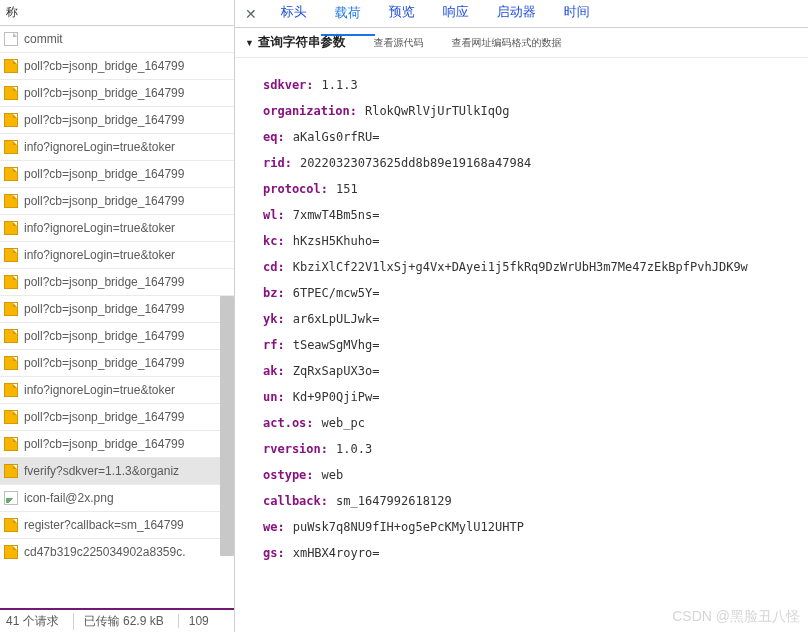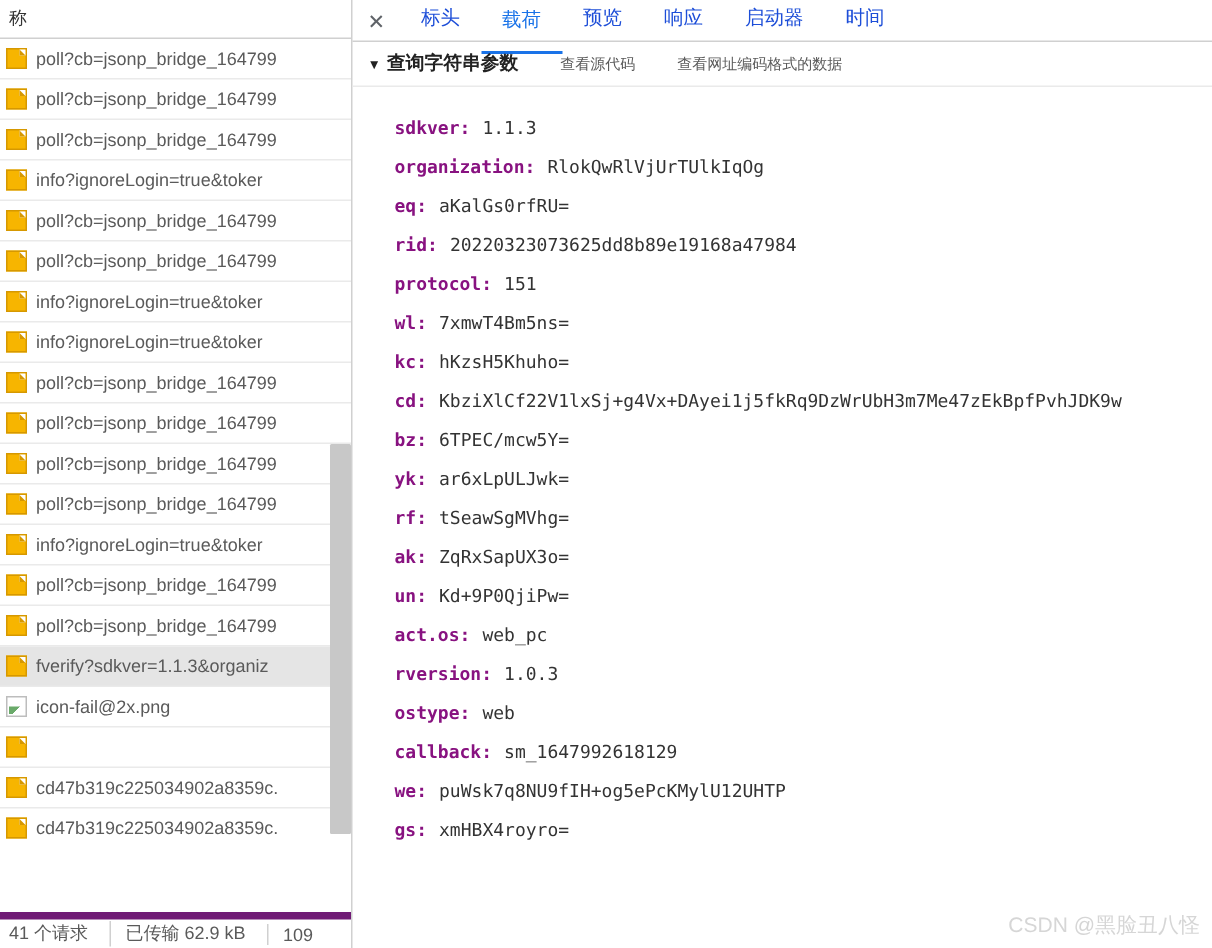--- a/index.html
+++ b/index.html
@@ -97,21 +97,21 @@
       position: absolute;
       right: 0;
       top: 270px;
       width: 14px;
       height: 260px;
       background: #c8c8c8;
       border-radius: 1px;
     }
     .status-bar {
       height: 24px;
-      border-top: 5px solid #701a75;
+      border-top: 2px solid #701a75;
       display: flex;
       align-items: center;
       gap: 14px;
       padding: 0 6px;
       color: #5a5a5a;
       white-space: nowrap;
       overflow: hidden;
       font-size: 12px;
       margin-top: 48px;
     }
@@ -201,20 +201,24 @@
   </style>
 </head>
 <body>
 
 <div class="container">
   <div class="sidebar">
     <div class="sidebar-header">称</div>
     <div class="req-wrap">
       <div class="request-list" id="request-list">
           <div class="row">
+            <div class="icon icon-doc"></div>
+            <div class="label">commit</div>
+          </div>
+          <div class="row">
             <div class="icon icon-js"></div>
             <div class="label">poll?cb=jsonp_bridge_164799</div>
           </div>
           <div class="row">
             <div class="icon icon-js"></div>
             <div class="label">poll?cb=jsonp_bridge_164799</div>
           </div>
           <div class="row">
             <div class="icon icon-js"></div>
             <div class="label">poll?cb=jsonp_bridge_164799</div>
@@ -270,20 +274,21 @@
           <div class="row selected">
             <div class="icon icon-js"></div>
             <div class="label">fverify?sdkver=1.1.3&amp;organiz</div>
           </div>
           <div class="row">
             <div class="icon icon-img"></div>
             <div class="label">icon-fail@2x.png</div>
           </div>
           <div class="row">
             <div class="icon icon-js"></div>
+            <div class="label">register?callback=sm_164799</div>
           </div>
           <div class="row">
             <div class="icon icon-js"></div>
             <div class="label">cd47b319c225034902a8359c.</div>
           </div>
           <div class="row">
             <div class="icon icon-js"></div>
             <div class="label">cd47b319c225034902a8359c.</div>
           </div>
         </div>

